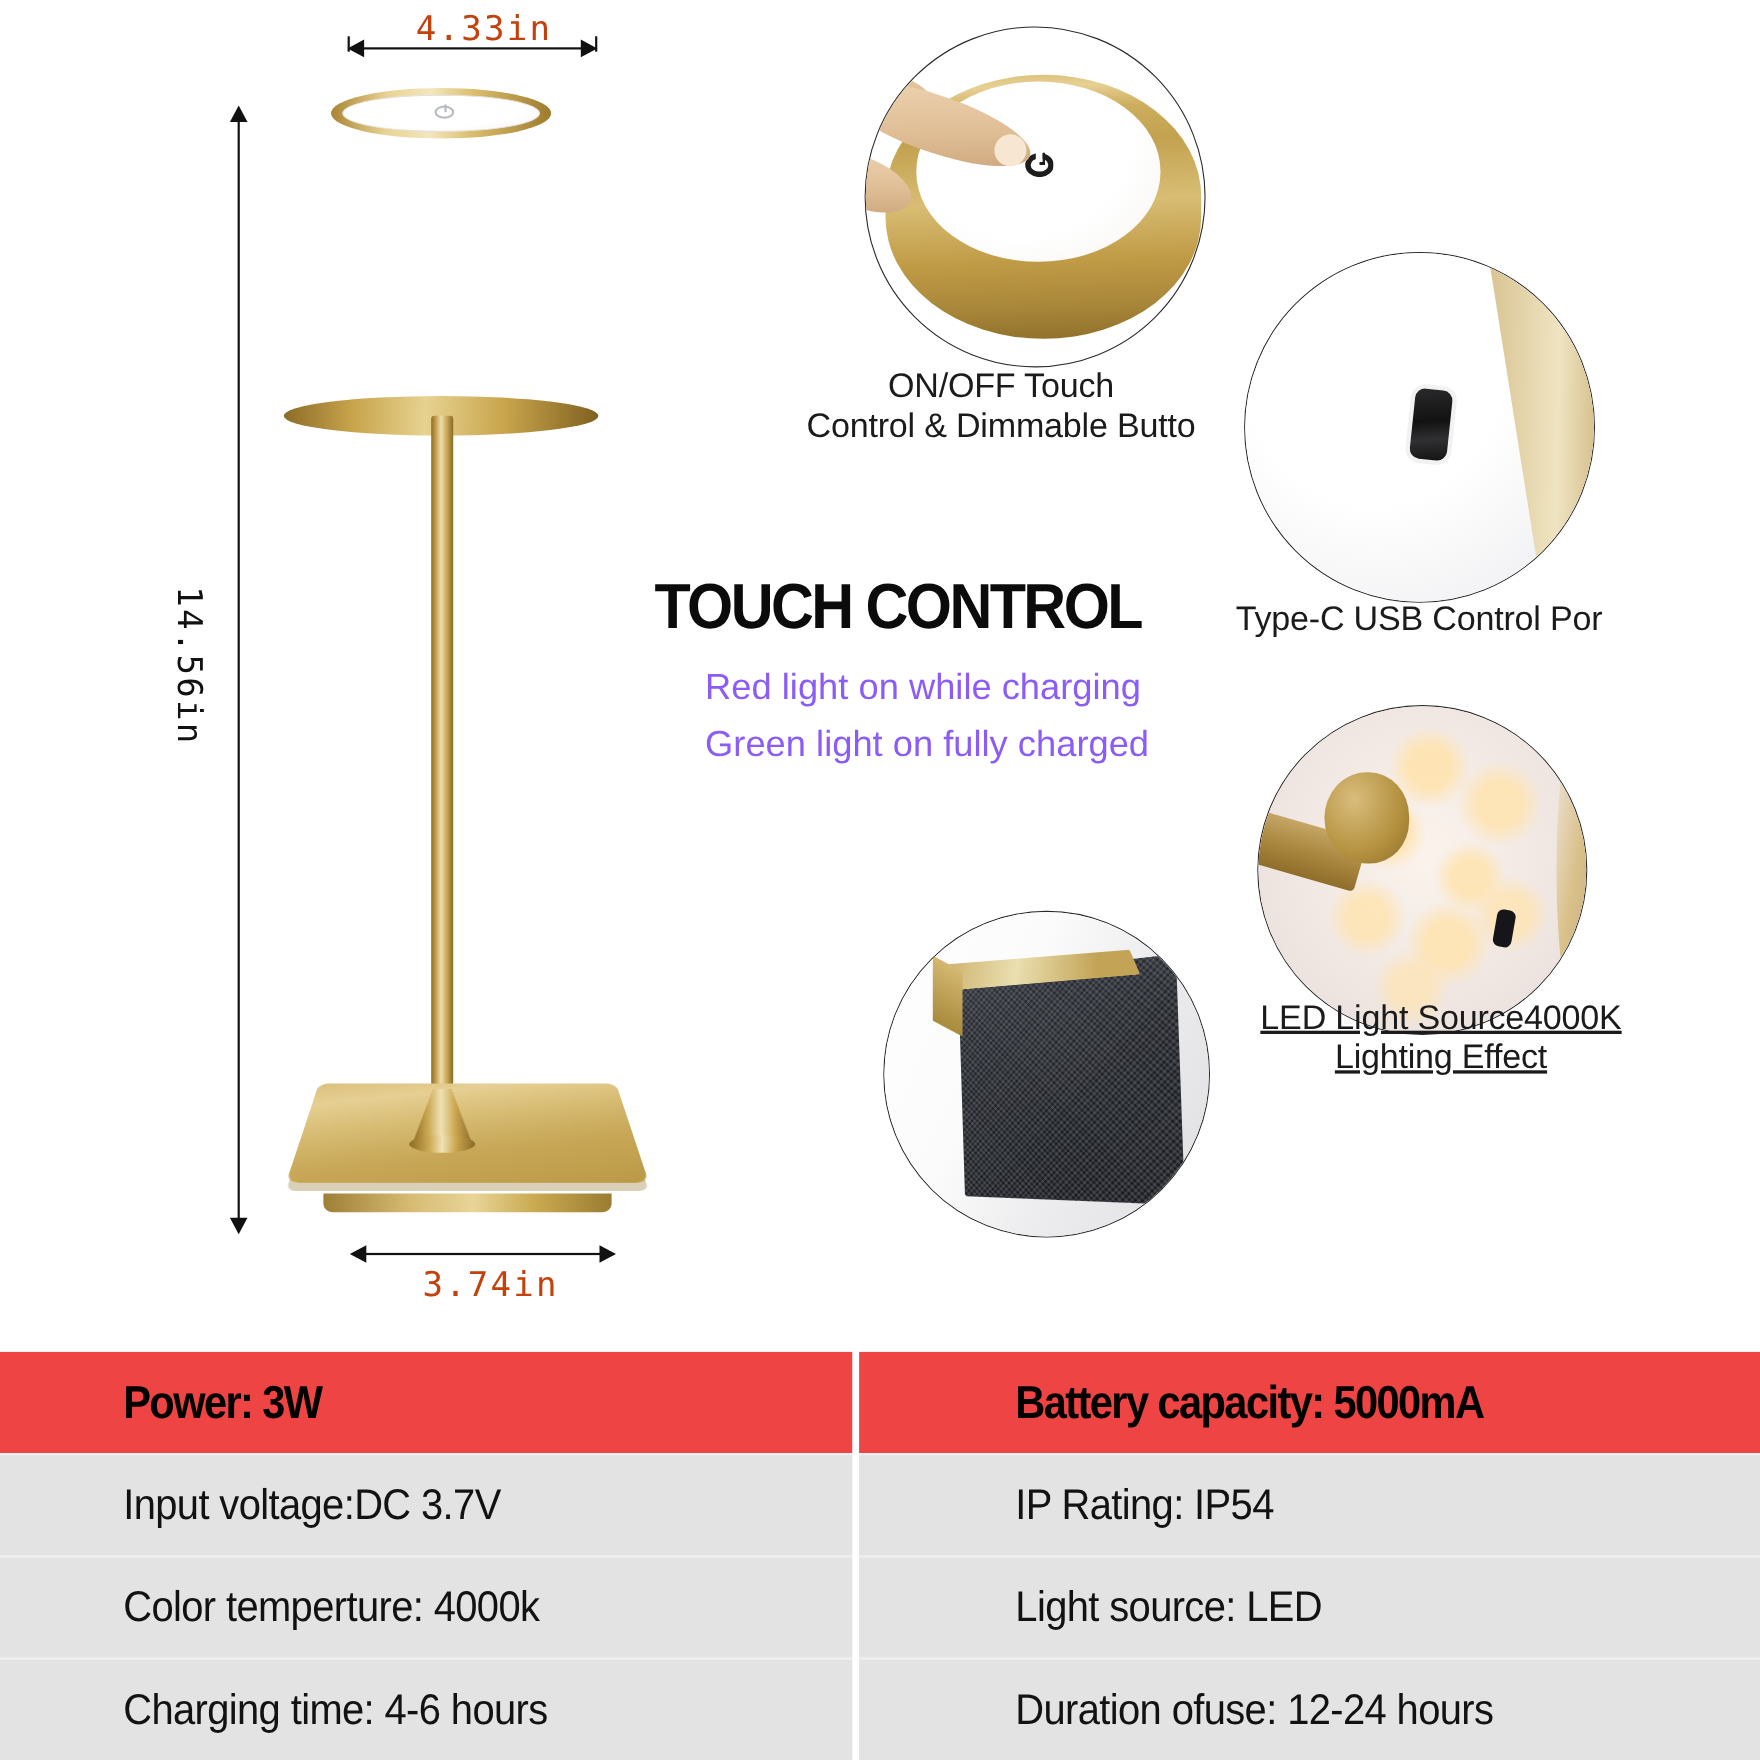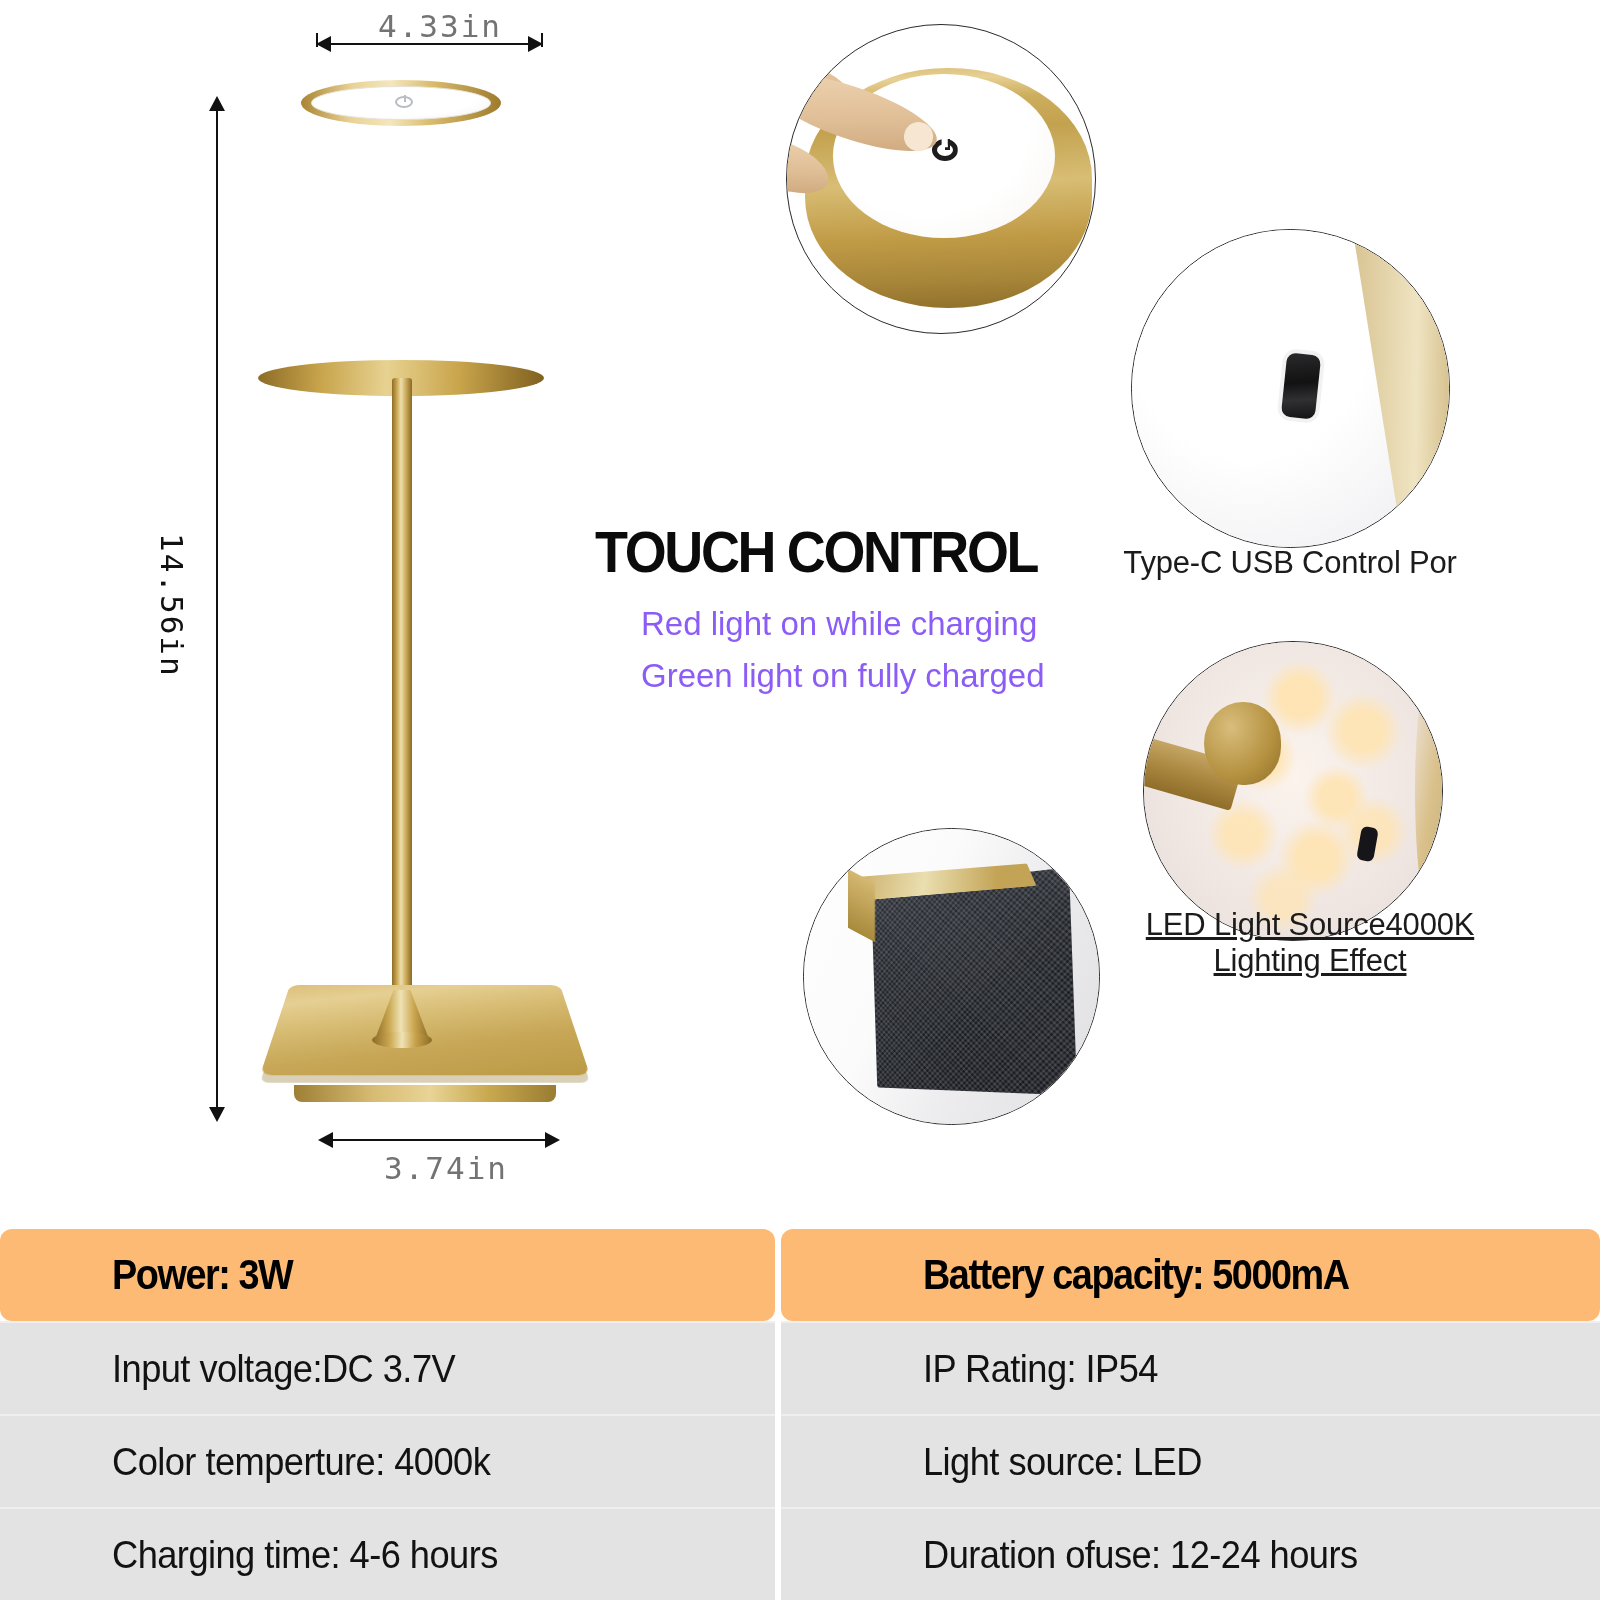--- a/index.html
+++ b/index.html
@@ -20,21 +20,21 @@
     font-family:"Liberation Sans", sans-serif;
     letter-spacing:-0.2px;
     white-space:pre-line;
   }
 
   
   .dim-label-h{
     position:absolute;
     font-family:"DejaVu Sans Mono", monospace;
     font-size:31px;
-    color:#737373;
+    color:#c2410c;
     letter-spacing:2px;
     white-space:nowrap;
   }
   .dim-label-v{
     position:absolute;
     font-family:"DejaVu Sans Mono", monospace;
     font-size:31px;
     color:#111;
     letter-spacing:2px;
     white-space:nowrap;
@@ -259,21 +259,21 @@
     position:absolute;left:0;top:1229px;width:1600px;height:371px;
     background:#ffffff;
   }
   .spec-grid{
     display:grid;
     grid-template-columns:775px 6px 819px;
     grid-template-rows:92px 93px 93px 93px;
     width:1600px;height:371px;
   }
   .cell{display:flex;align-items:center;box-sizing:border-box;}
-  .hdr{background:#fdba74;border-radius:12px;}
+  .hdr{background:#ef4444;}
   .hdr .cell-txt{
     font-weight:bold;font-size:42px;color:#000;letter-spacing:-1.6px;
     transform:scaleX(.9);transform-origin:left center;white-space:nowrap;
   }
   .row{background:#e3e3e3;border-top:2px solid #efefef;}
   .row .cell-txt{
     font-size:39px;color:#121212;letter-spacing:-.6px;white-space:nowrap;
     transform:scaleX(.93);transform-origin:left center;
   }
   .divider{background:#ffffff;}
@@ -319,20 +319,22 @@
   <div class="circ" style="left:786px;top:24px;width:310px;height:310px;">
     <div class="c1-body"></div>
     <div class="c1-white"></div>
     <div class="c1-pwr"></div>
     <div class="finger f2"></div>
     <div class="finger f3"></div>
     <div class="finger f1">
       <div class="nail" style="right:2%;top:22%;width:16%;height:56%;"></div>
     </div>
   </div>
+  <div class="cap" style="left:700px;top:333px;width:420px;">ON/OFF Touch
+Control &amp; Dimmable Butto</div>
 
   <div class="circ" style="left:1131px;top:229px;width:319px;height:319px;">
     <div class="c2-white"></div>
     <div class="c2-gold-edge"></div>
     <div class="c2-port"></div>
   </div>
   <div class="cap" style="left:1090px;top:545px;width:400px;">Type-C USB Control Por</div>
 
   <div class="circ" style="left:1143px;top:641px;width:300px;height:300px;">
     <div class="c3-glow"></div>

